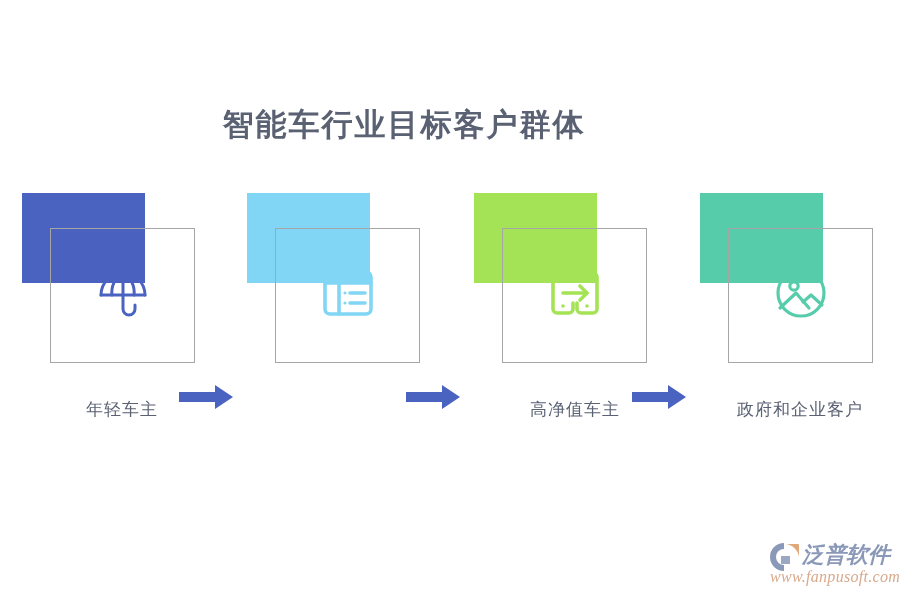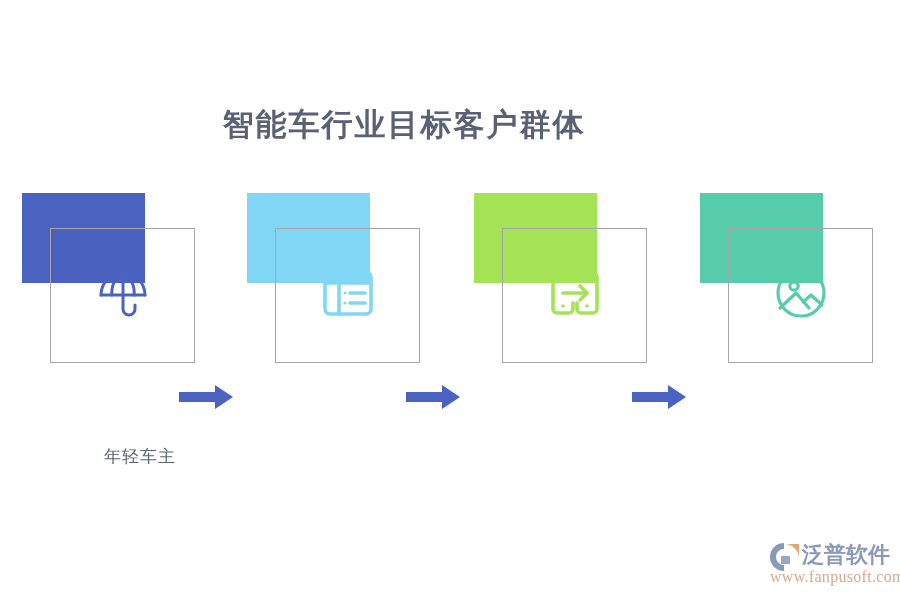--- a/index.html
+++ b/index.html
@@ -104,24 +104,23 @@
   }
   .flow-arrow svg { display: block; width: 54px; height: 24px; }
   .arrow-0 { left: 179px; }
   .arrow-1 { left: 406px; }
   .arrow-2 { left: 632px; }
 
   
   #labels-row {
     position: absolute;
     top: 398px;
-    left: 18px;
+    left: 0;
     width: 728px;
     height: 30px;
-    margin-top: 47px;
   }
   .step-label {
     position: absolute;
     top: 0;
     width: 200px;
     text-align: center;
     font-size: 17px;
     color: #5a6173;
     font-family: "Liberation Serif", "DejaVu Serif", serif;
     letter-spacing: 1px;
@@ -132,20 +131,21 @@
   .label-2 { left: 475px; }
   .label-3 { left: 700px; }
 
   
   #watermark {
     position: absolute;
     left: 768px;
     top: 540px;
     width: 124px;
     height: 46px;
+    font-style: italic;
   }
   #wm-mark {
     position: absolute;
     left: 0;
     top: 2px;
     width: 32px;
     height: 30px;
   }
   #wm-mark svg { display: block; width: 32px; height: 30px; }
   #wm-brand {
@@ -251,20 +251,22 @@
   </div>
   <div class="flow-arrow arrow-2">
     <svg viewBox="0 0 54 24">
         <path d="M0 7 L36 7 L36 0 L54 12 L36 24 L36 17 L0 17 Z" fill="#4a62c0"></path>
       </svg>
   </div>
 </div>
 
 <div id="labels-row">
   <div class="step-label label-0" style="color: rgb(90, 97, 115);">年轻车主</div>
+  <div class="step-label label-2" style="color: rgb(90, 97, 115);">高净值车主</div>
+  <div class="step-label label-3" style="color: rgb(90, 97, 115);">政府和企业客户</div>
 </div>
 
 <div id="watermark">
   <div id="wm-mark">
     <svg viewBox="0 0 32 30">
       <path d="M16 1 A14 14 0 1 0 16 29 L16 23 A8 8 0 1 1 16 7 Z" fill="#8b99b8"></path>
       <path d="M17 2 L30 2 A1 1 0 0 1 31 3 L31 15 A15 15 0 0 0 17 2 Z" fill="#e0a878"></path>
       <path d="M13 14 L22 14 L22 22 L13 22 Z" fill="#8b99b8" opacity="0.85"></path>
     </svg>
   </div>

